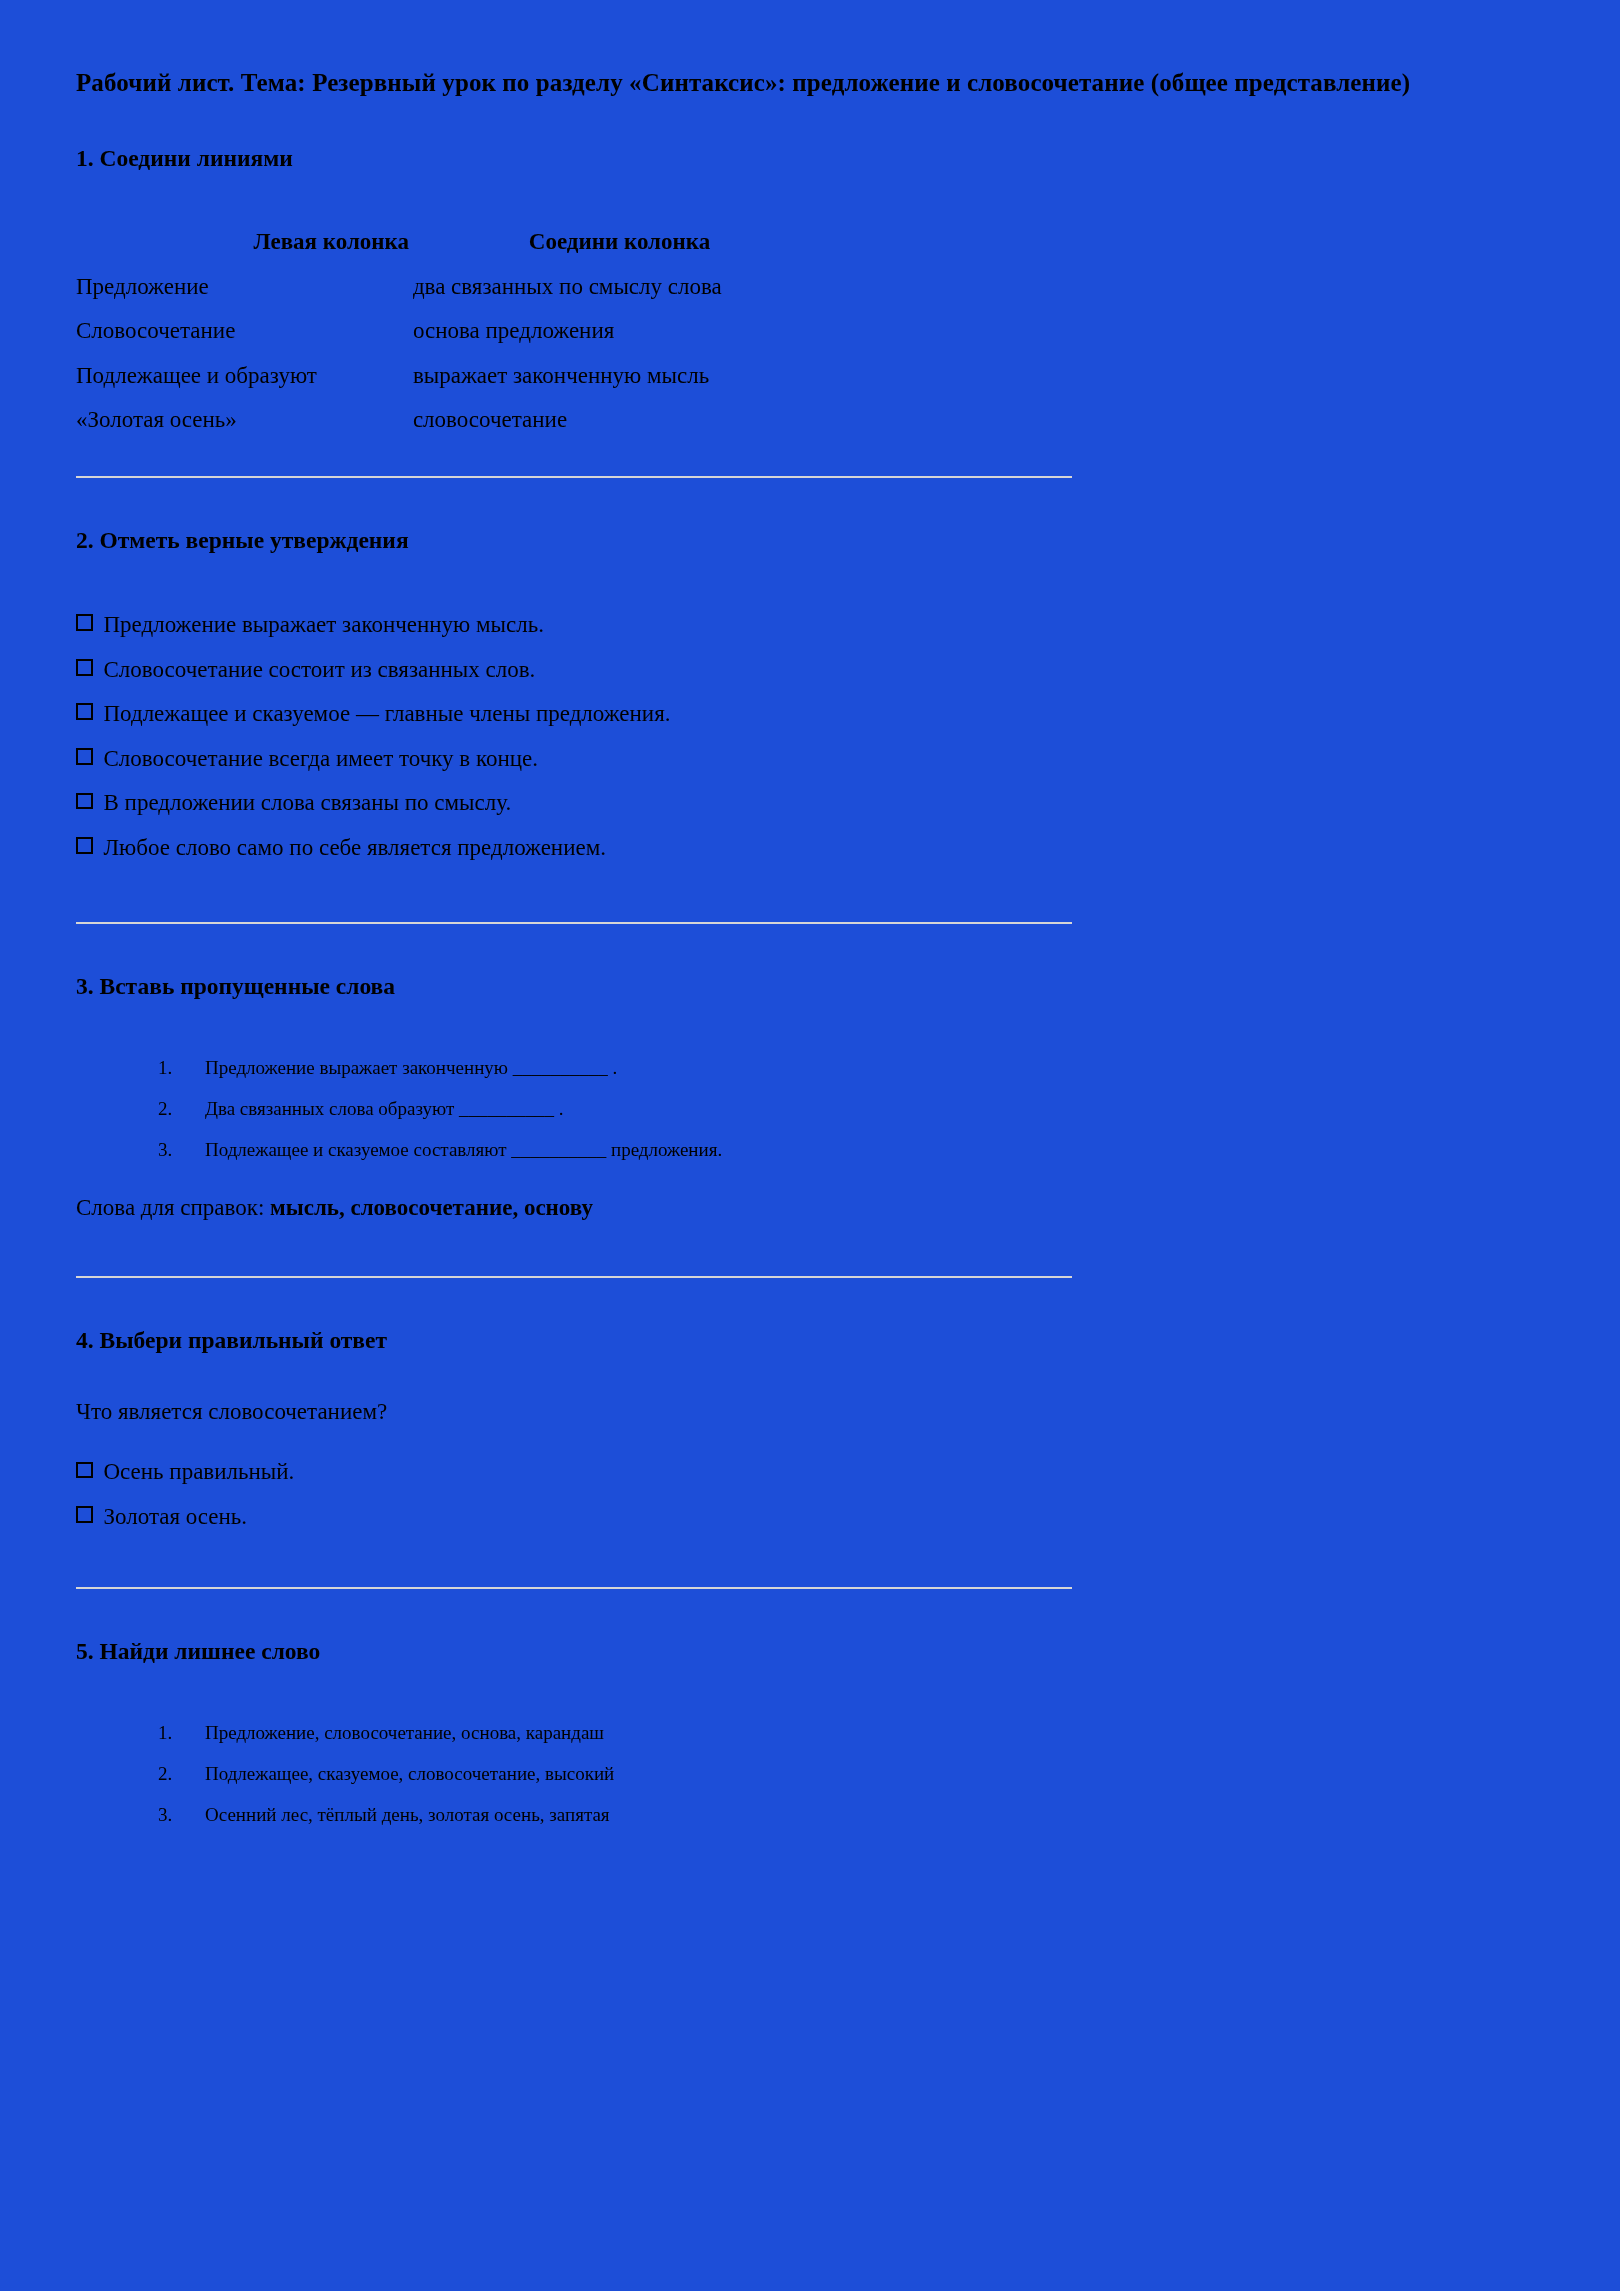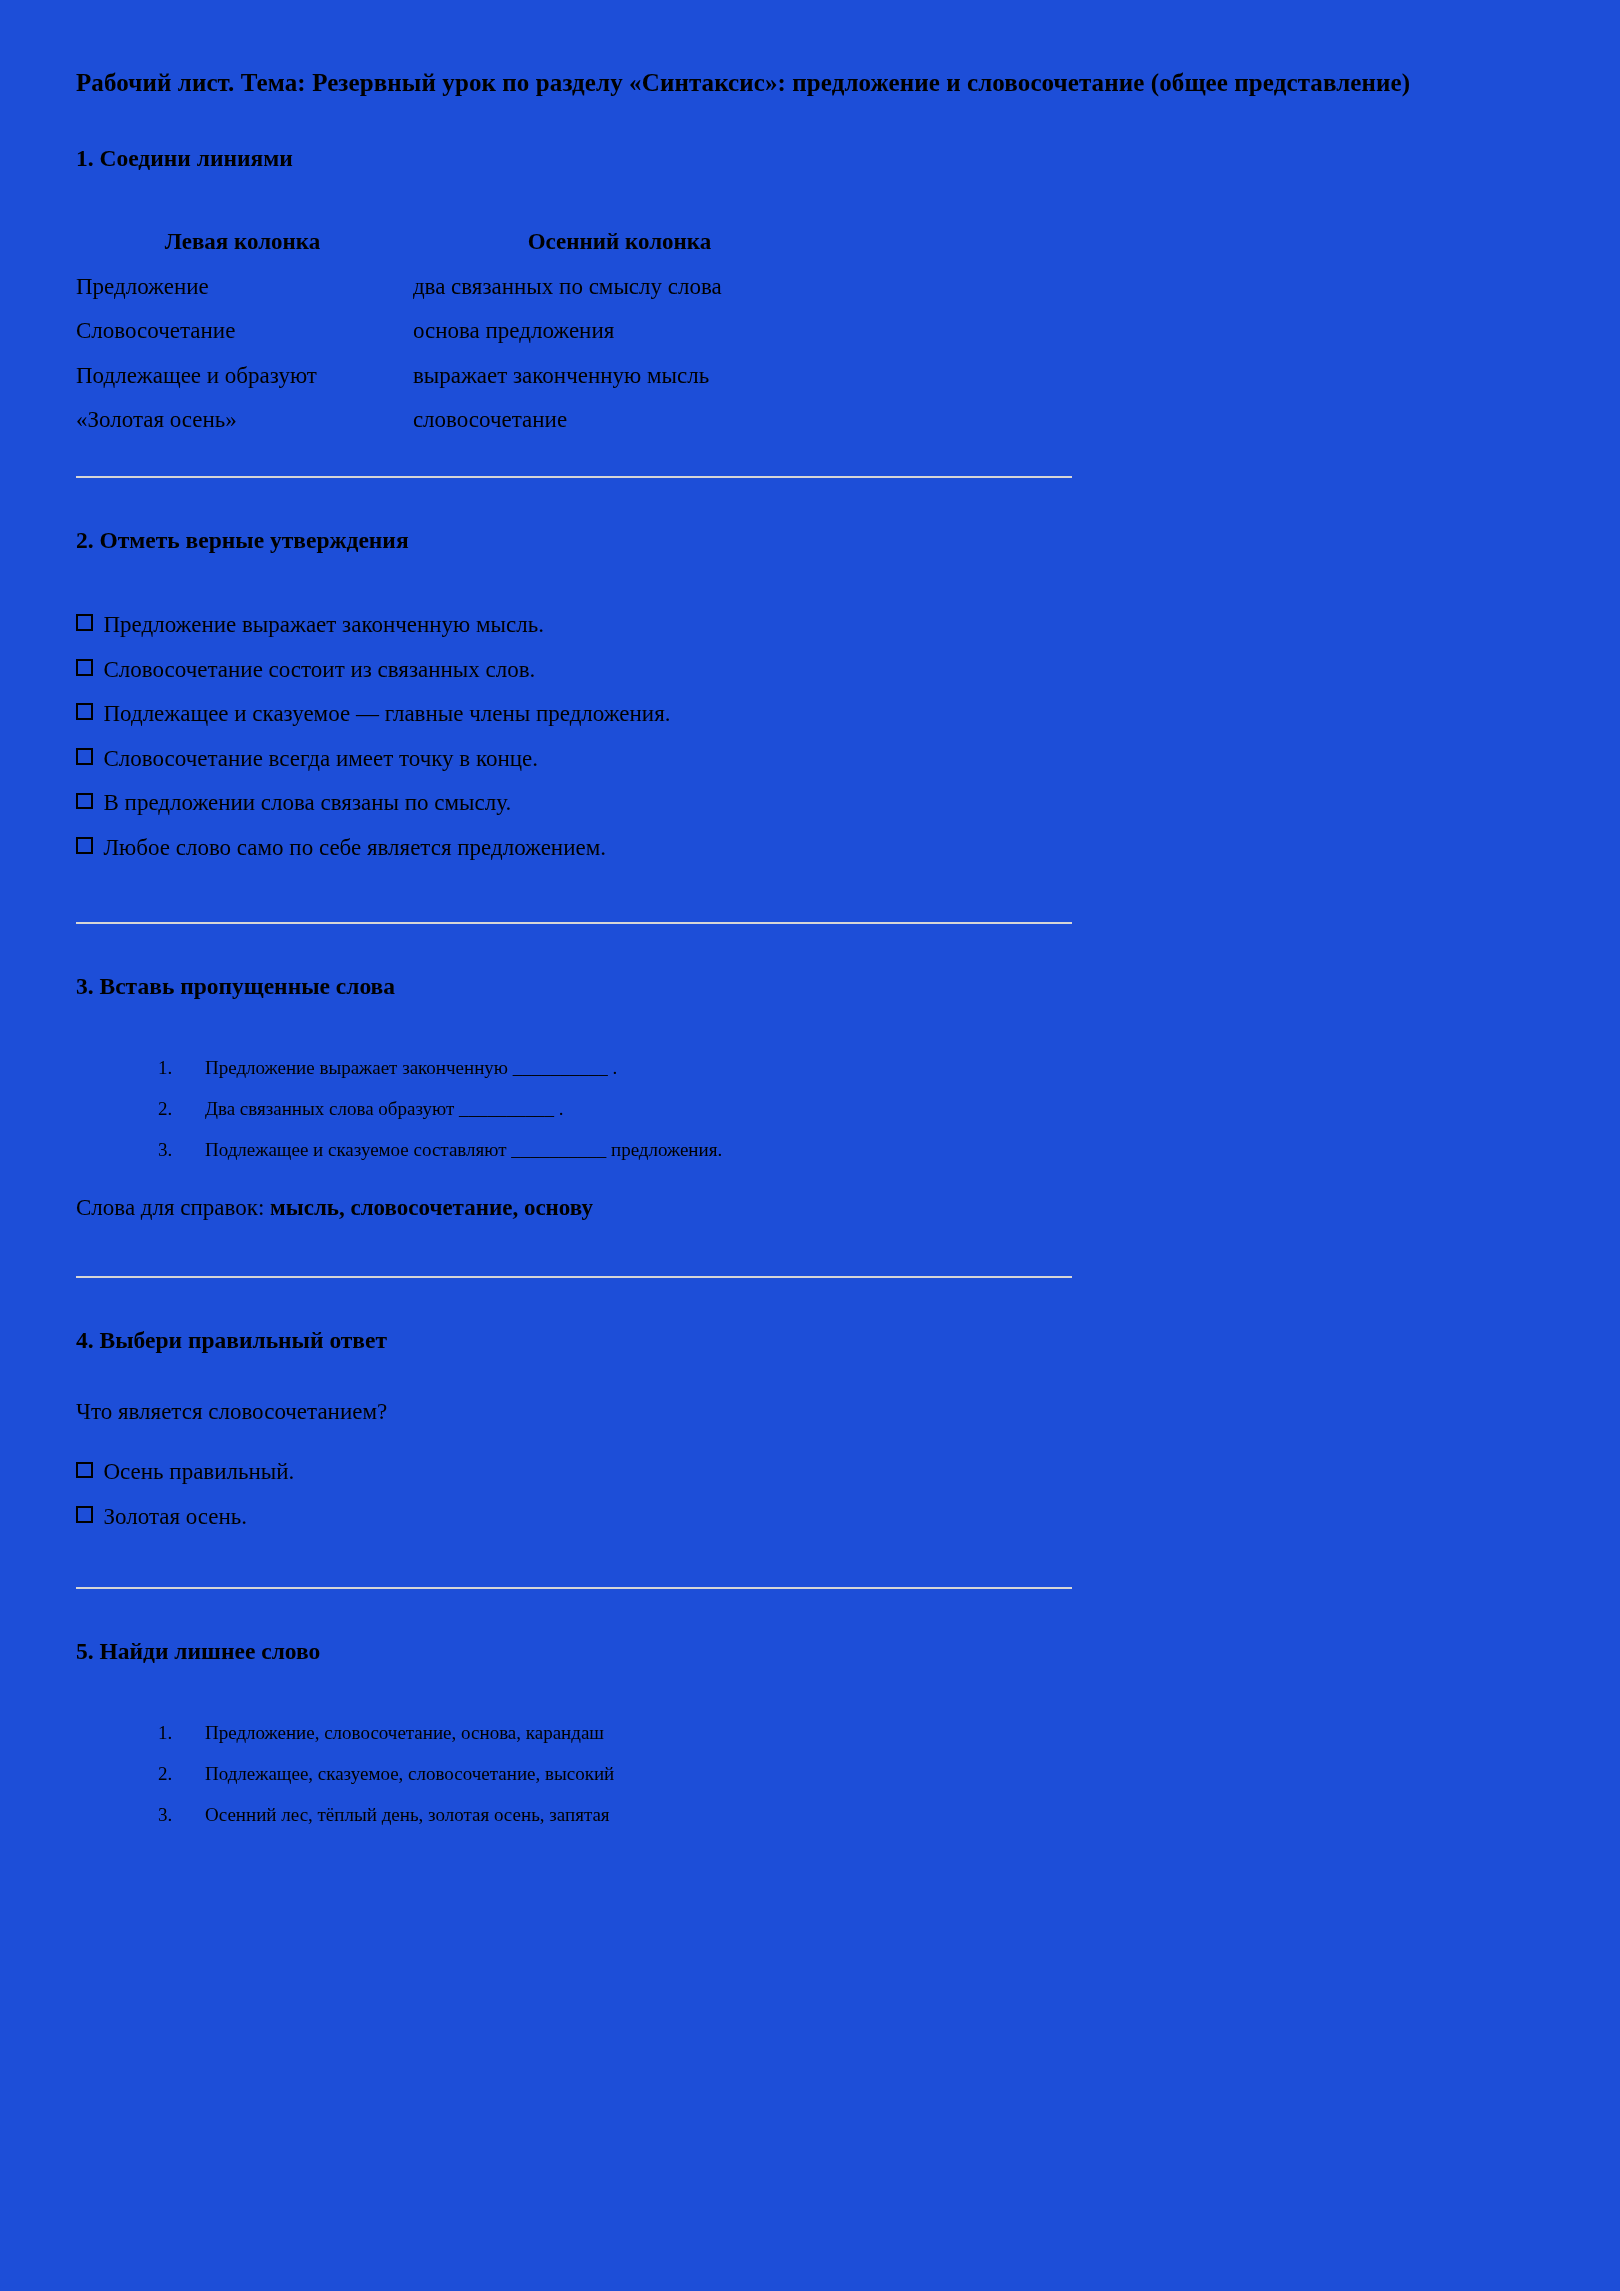--- a/index.html
+++ b/index.html
@@ -61,21 +61,21 @@
 
   
   .match-table {
     border-collapse: collapse;
     margin: 0;
     font-size: 23px;
     line-height: 1.0;
   }
   .match-table th {
     font-weight: bold;
-    text-align: center;
+    text-align: right;
     padding: 0 0 21.6px 0;
     font-size: 23px;
   }
   .match-table th.col-left  { width: 333px; }
   .match-table th.col-right { width: 421px; text-align: center; }
   .match-table td {
     padding: 0 0 21.6px 0;
     vertical-align: top;
     white-space: nowrap;
   }
@@ -149,21 +149,21 @@
   <div class="sp-after-title"></div>
 
   <h2 class="section-heading">1. Соедини линиями</h2>
 
   <div class="sp-h-to-body-lg"></div>
 
   <table class="match-table">
     <thead>
       <tr>
         <th class="col-left">Левая колонка</th>
-        <th class="col-right">Осенний колонка</th>
+        <th class="col-right">Соедини колонка</th>
       </tr>
     </thead>
     <tbody>
       <tr>
         <td class="cell-left">Предложение</td>
         <td class="cell-right">два связанных по смыслу слова</td>
       </tr>
       <tr>
         <td class="cell-left">Словосочетание</td>
         <td class="cell-right">основа предложения</td>

